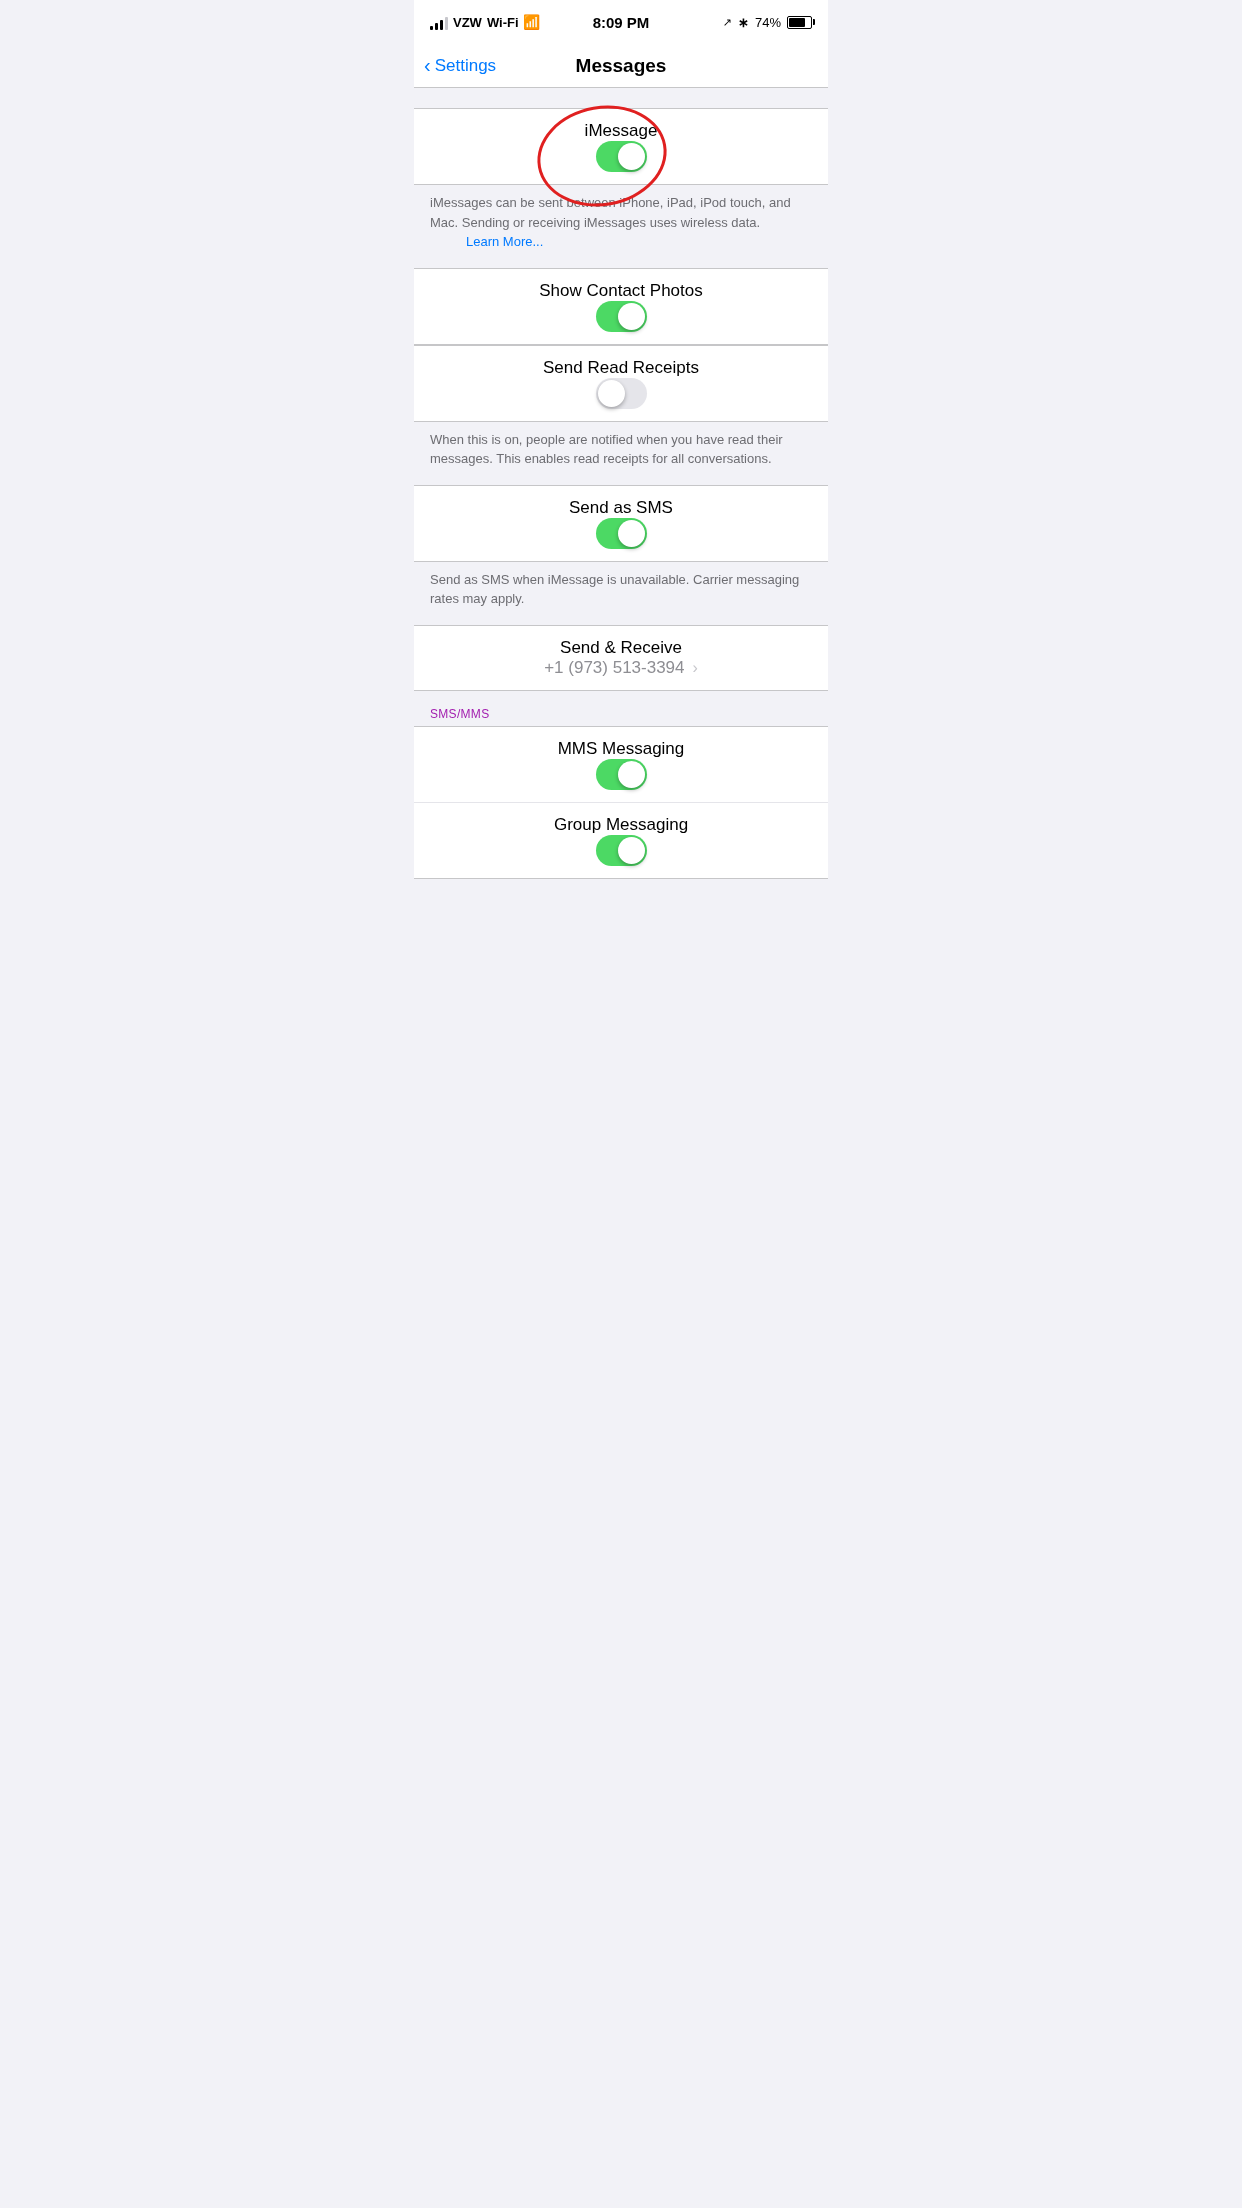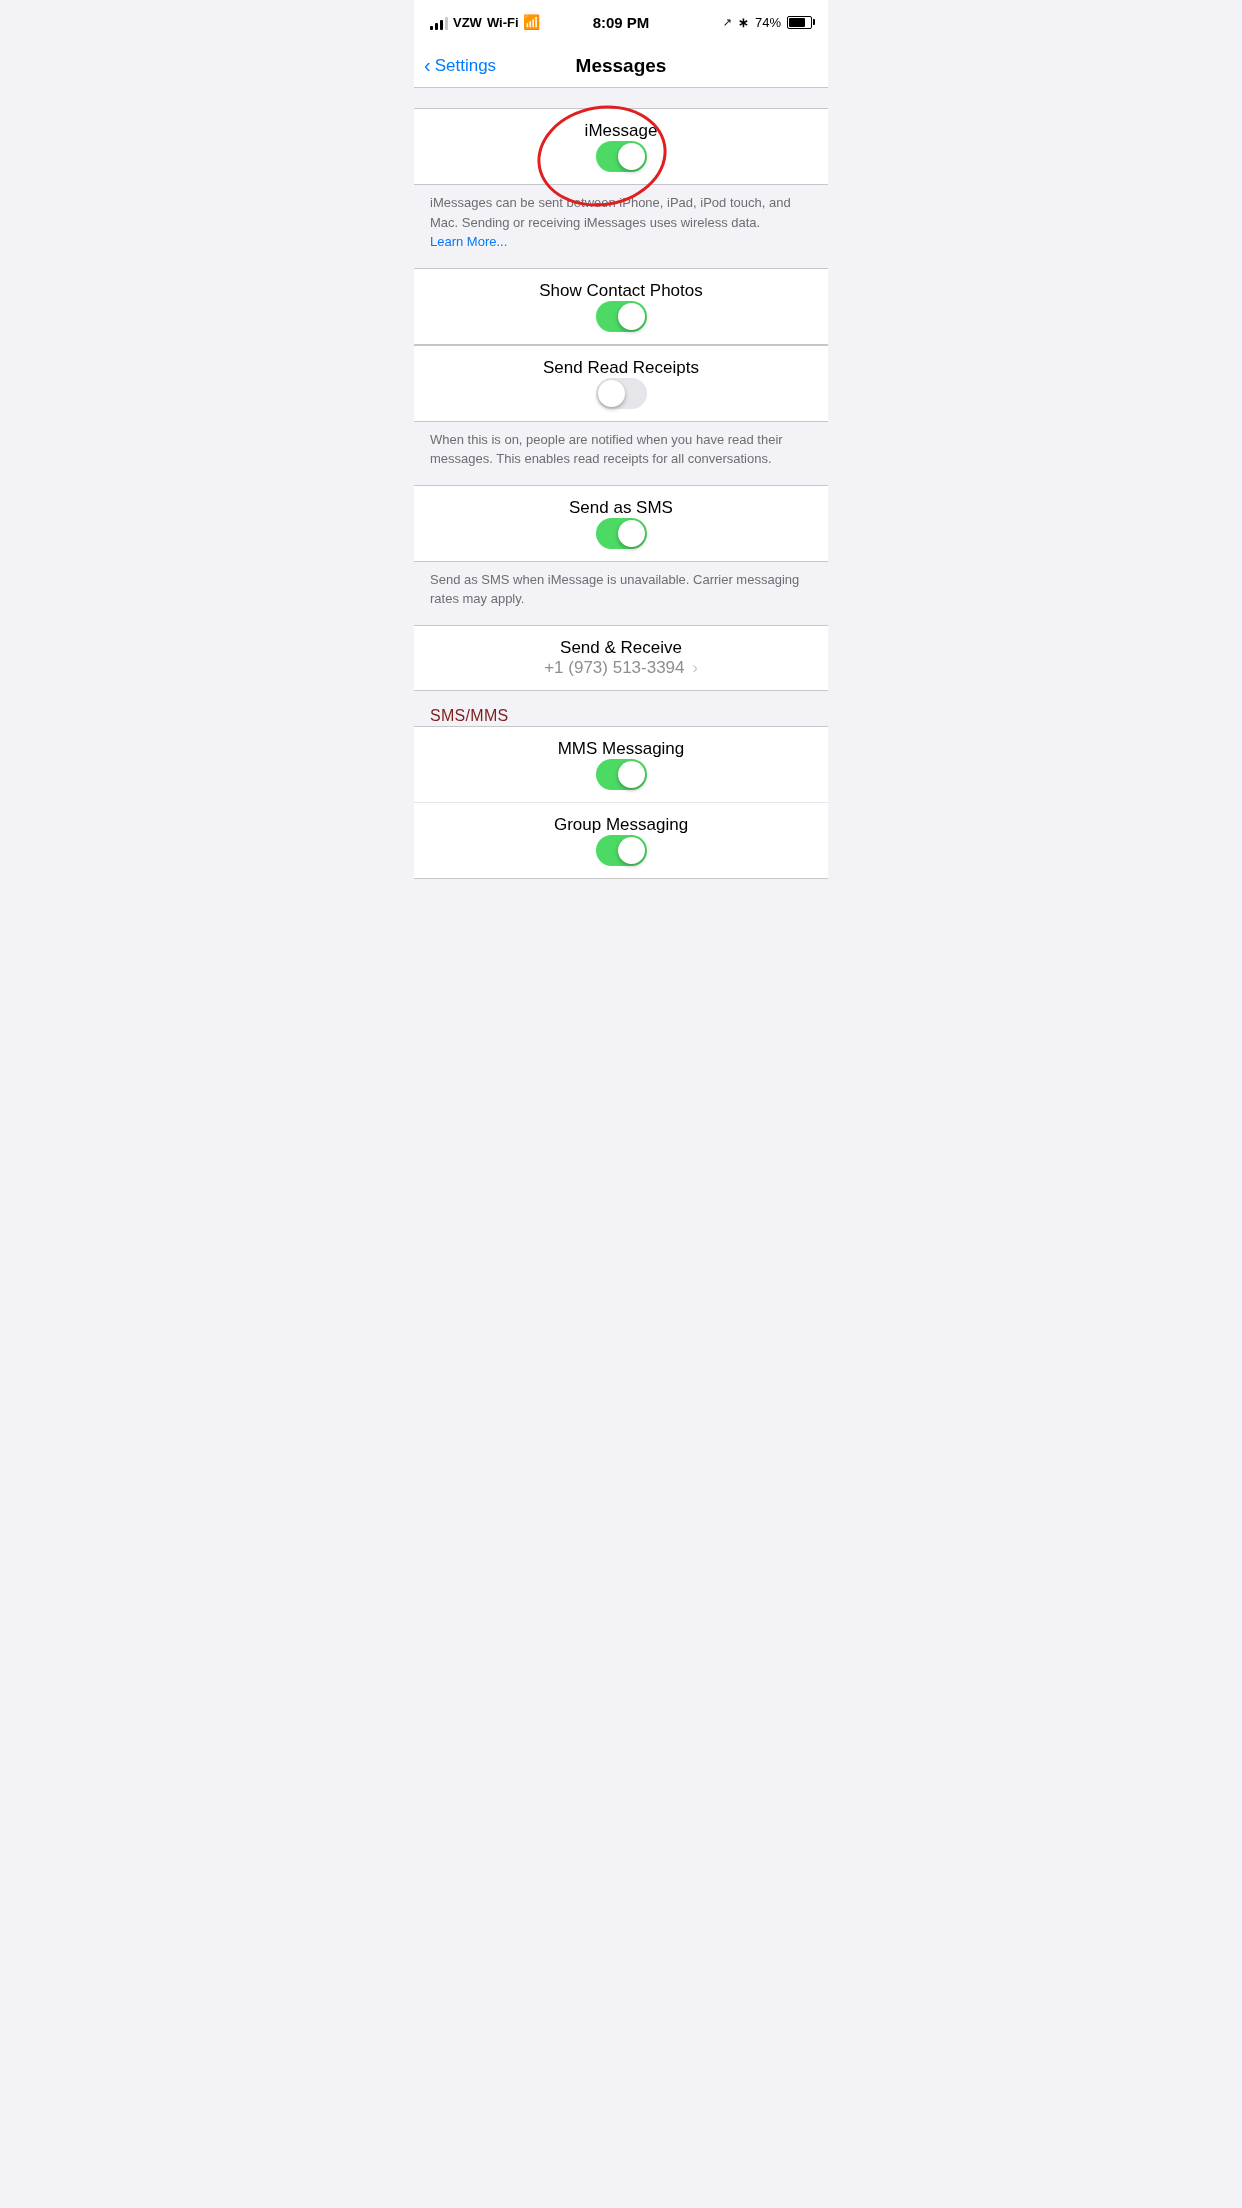--- a/index.html
+++ b/index.html
@@ -122,22 +122,22 @@
       color: #000;
     }
 
     
     .settings-content {
       padding-top: 0;
     }
 
     .section-label {
       padding: 16px 16px 8px 16px;
-      font-size: 16px;
-      color: #7f1d1d;
+      font-size: 12px;
+      color: #a21caf;
       text-transform: uppercase;
       letter-spacing: 0.3px;
     }
 
     
     .settings-group {
       background: #fff;
       border-top: 1px solid #c6c6c8;
       border-bottom: 1px solid #c6c6c8;
     }
@@ -207,20 +207,21 @@
     
     .description-text {
       padding: 8px 16px 16px 16px;
       font-size: 13px;
       color: #6d6d72;
       line-height: 1.5;
     }
     .description-text a, .learn-more {
       color: #007aff;
       text-decoration: none;
+      margin-left: 36px;
     }
 
     
     .annotation-circle {
       position: absolute;
       width: 130px;
       height: 100px;
       border: 3px solid #e02020;
       border-radius: 50%;
       top: -35px;

